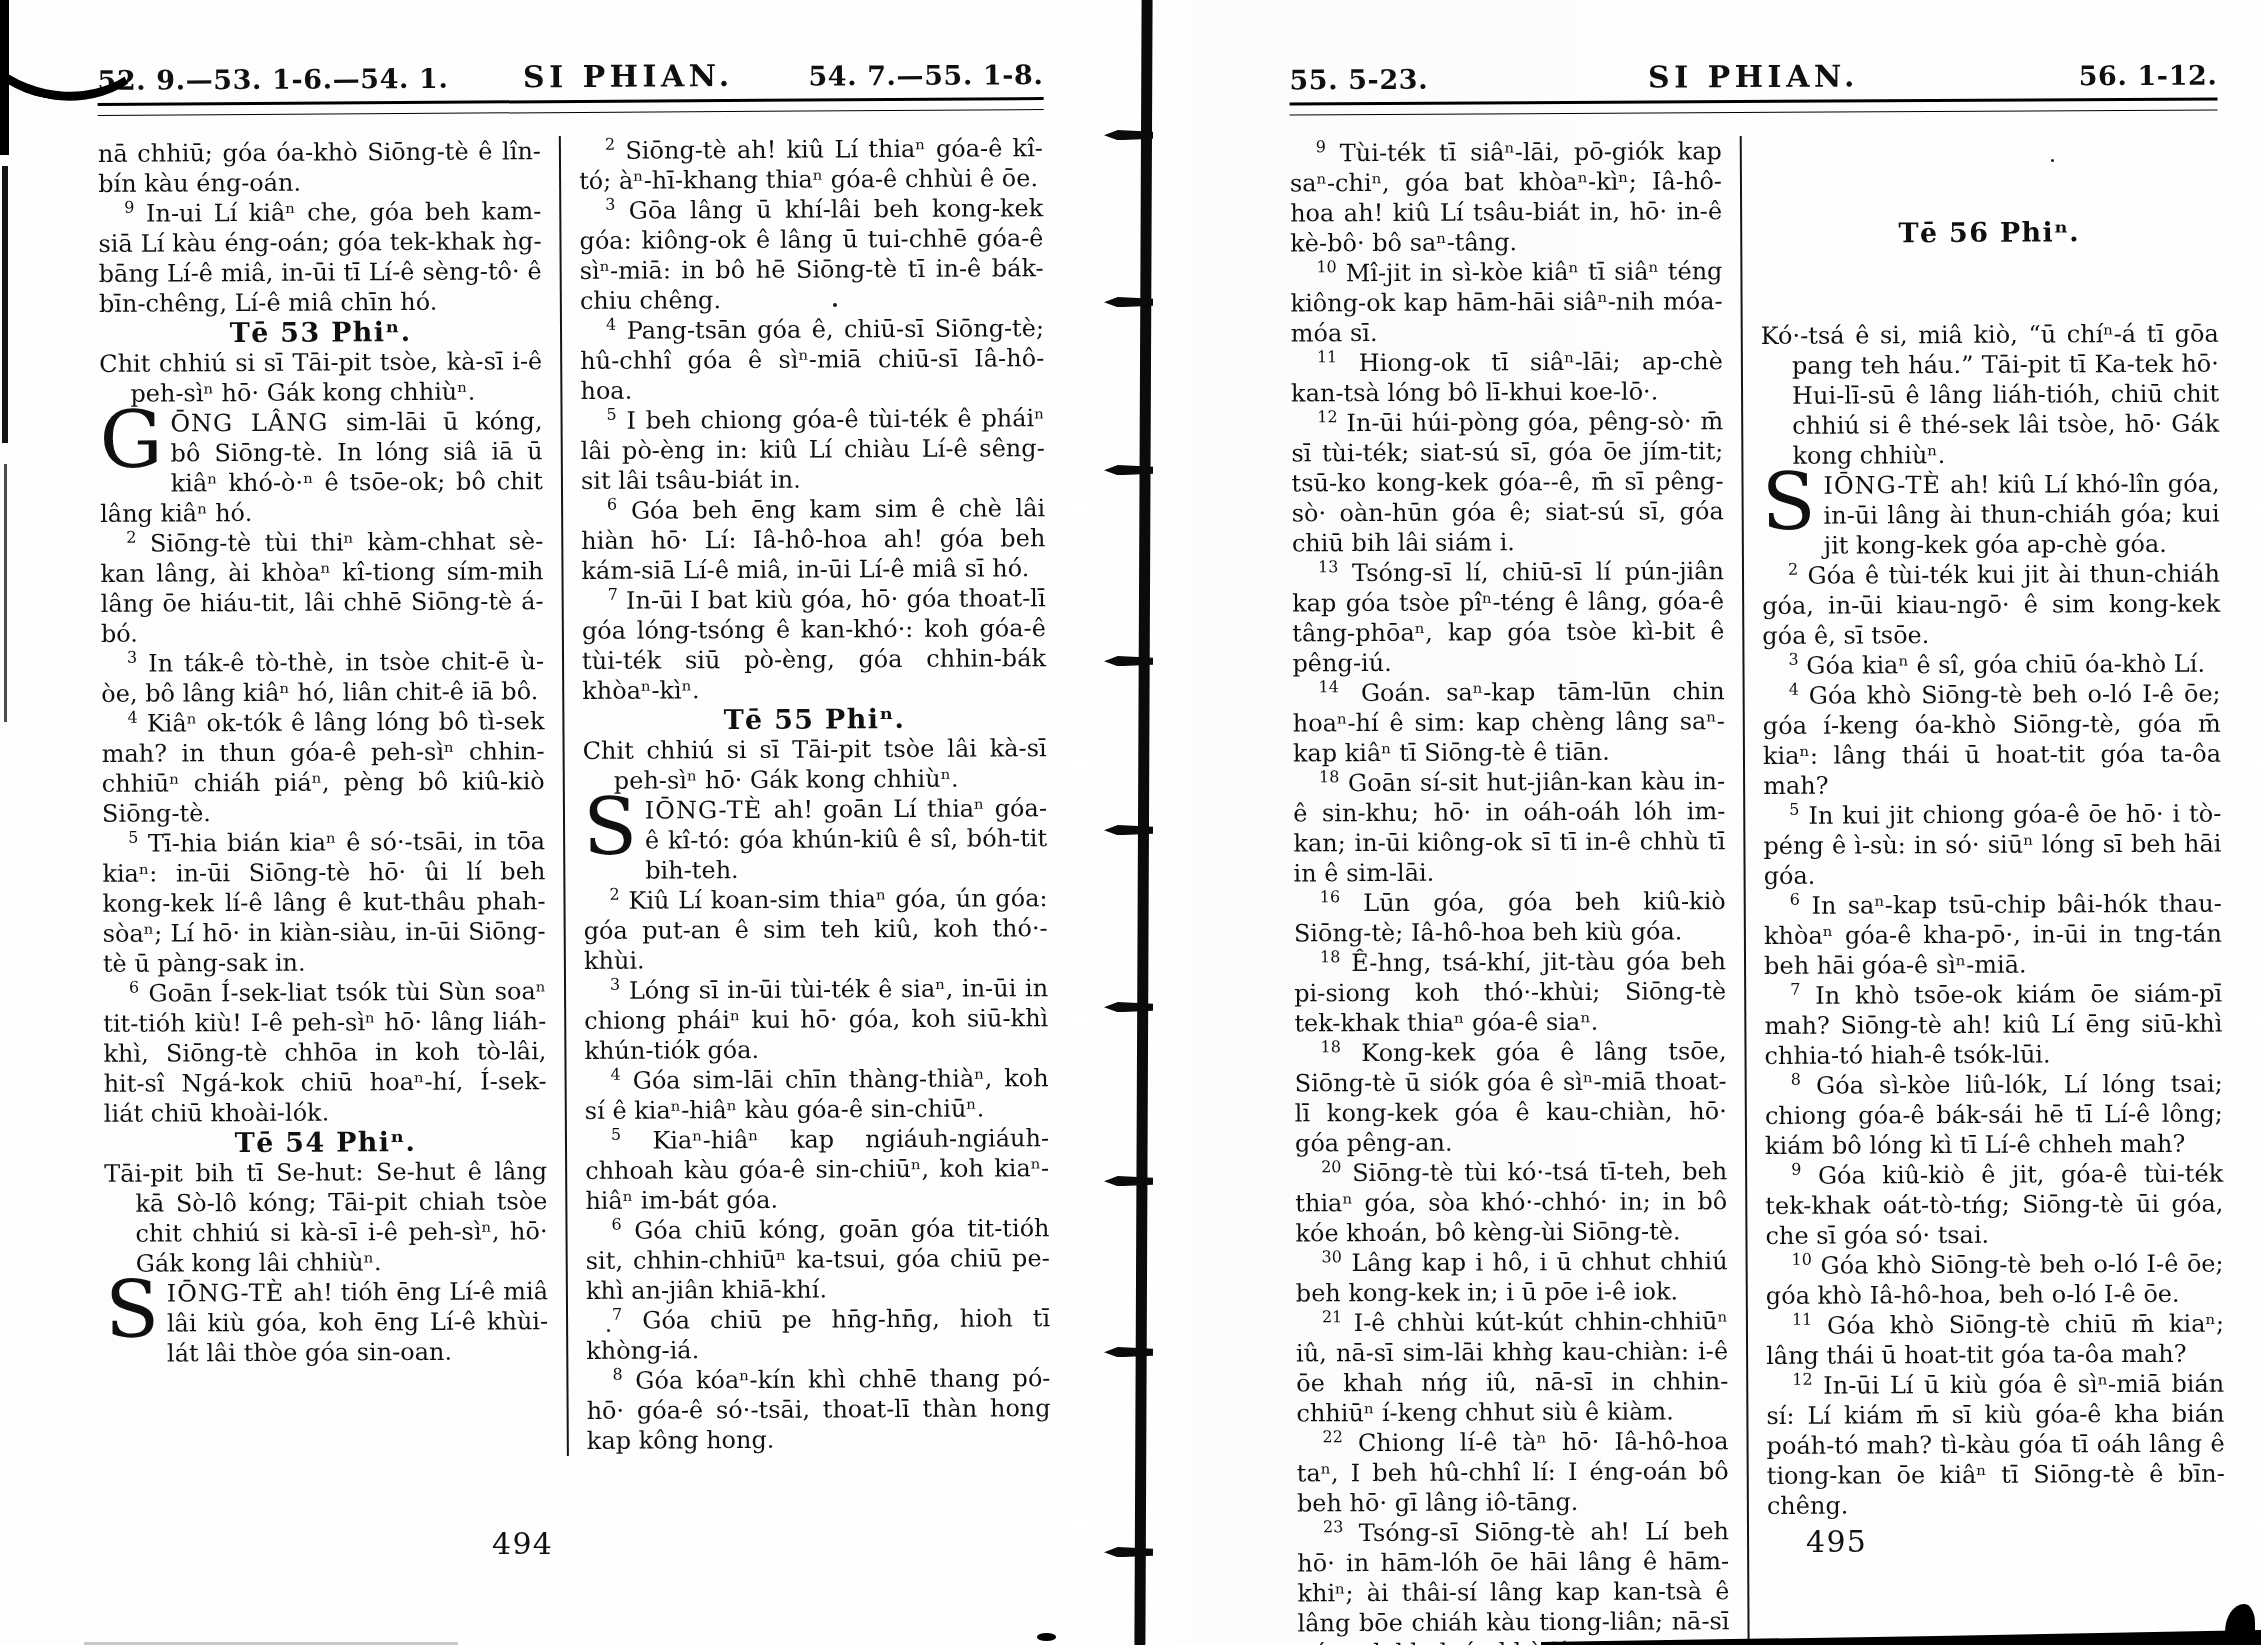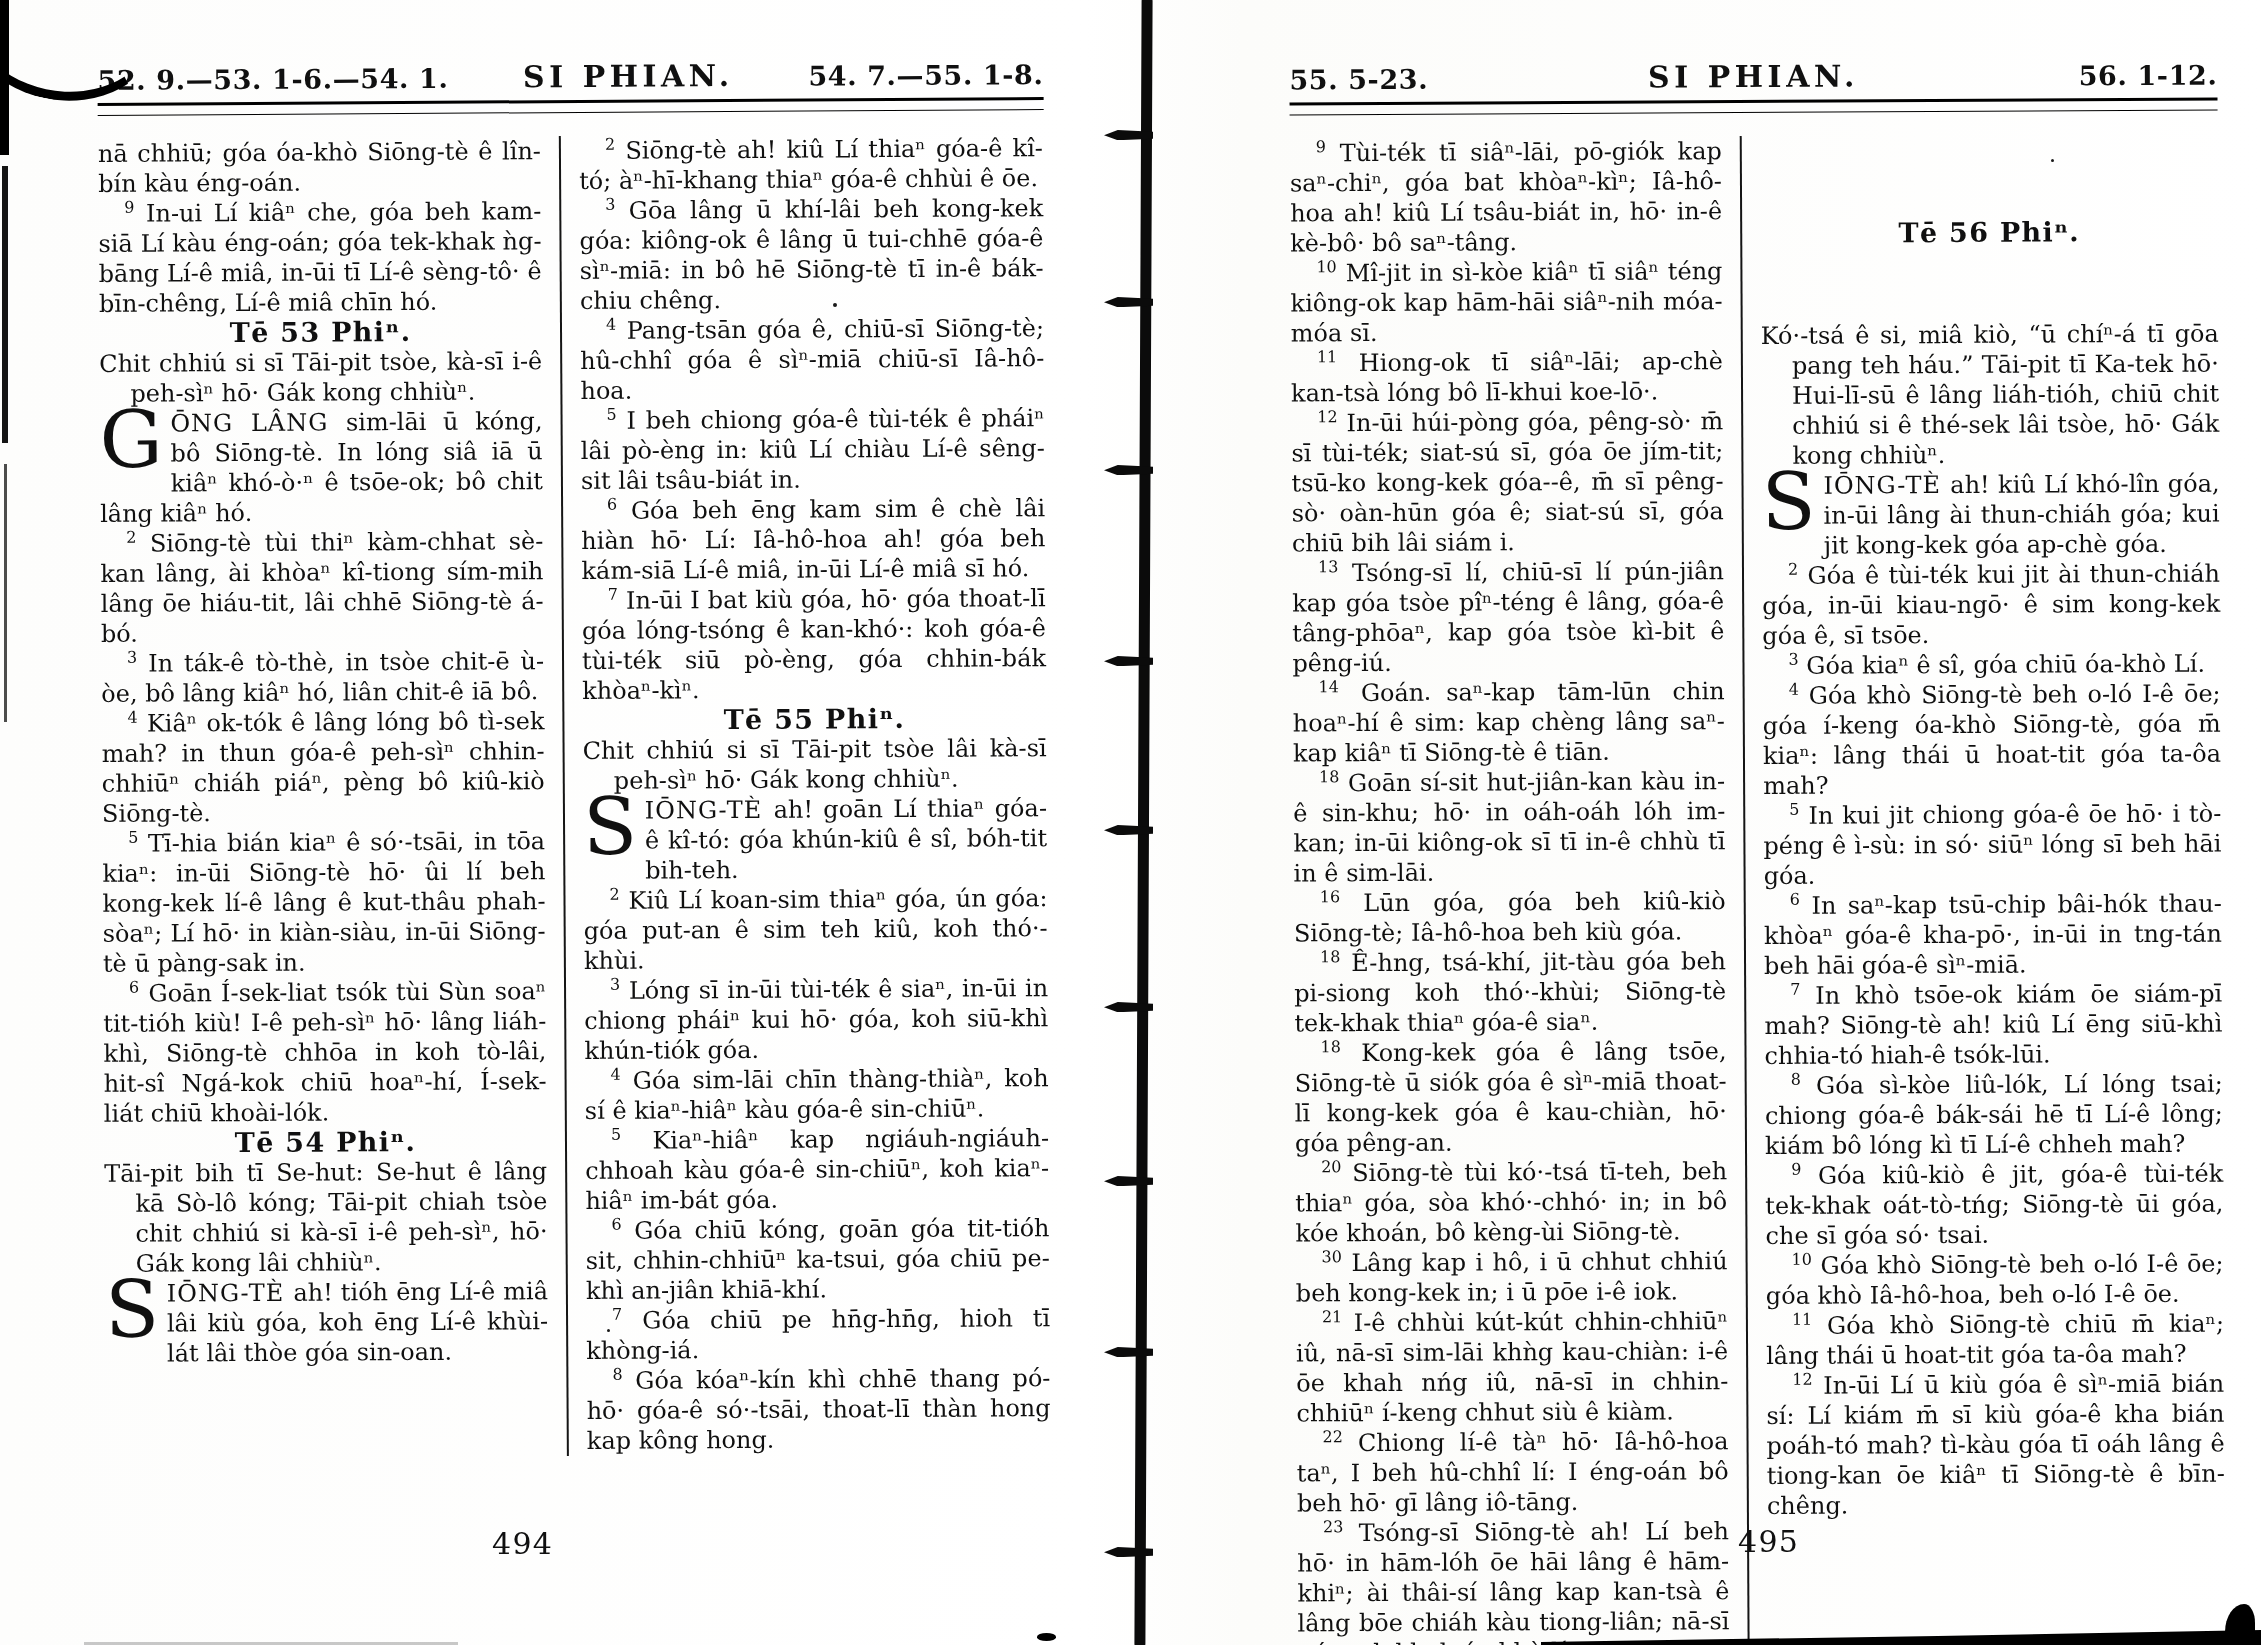--- a/index.html
+++ b/index.html
@@ -28,21 +28,21 @@
   .verse sup.vn{font-size:16px;line-height:0;letter-spacing:0;}
   .cont{text-indent:0;}
   .psalm-heading{font-size:27px;font-weight:bold;text-align:center;letter-spacing:1.3px;margin:37px 0 30px;text-indent:0;}
   .psalm-heading.spaced{margin:83px 0 72px;}
   .inscription{padding-left:31px;text-indent:-31px;}
   .opening{margin-top:48px;text-indent:0;}
   .dropcap{float:left;font-size:79px;line-height:59px;padding:2.6px 7.7px 0 0;}
   .lead{letter-spacing:1px;}
   .pageno{position:absolute;font-size:30px;letter-spacing:1.3px;}
   #pageno-left{left:492px;top:1526px;}
-  #pageno-right{left:1738px;top:1524px;}
+  #pageno-right{left:1806px;top:1524px;}
   
   .binding{position:absolute;left:1138px;top:-3.9px;width:11px;height:1653px;background:#0b0b0b;transform:rotate(0.25deg);border-radius:5.2px;}
   .stitch{position:absolute;left:1104px;width:49px;height:10.3px;background:#0b0b0b;clip-path:polygon(0 50%,28% 0,100% 16%,100% 84%,28% 100%);}
   .curl{position:absolute;left:-41px;top:-77px;width:193px;height:161px;border:7.7px solid transparent;border-bottom:9px solid #000;border-radius:50%;transform:rotate(12deg);}
   .ebar{position:absolute;background:#000;}
   .bband{position:absolute;left:1541px;top:1630px;width:721px;height:15.5px;background:#000;clip-path:polygon(0 78%,55% 38%,100% 0,100% 100%,0 100%);}
   .bcurl{position:absolute;left:2225px;top:1604px;width:30px;height:41px;background:#000;border-radius:70% 40% 0 0/75% 50% 0 0;}
   .bspeck{position:absolute;left:1037px;top:1633px;width:19.3px;height:7.7px;background:#000;border-radius:50%;}
   .bline{position:absolute;left:84px;top:1642px;width:374px;height:2.6px;background:#9a9a9a;opacity:.55;}
   .speck{position:absolute;background:#1a1a1a;border-radius:50%;}

